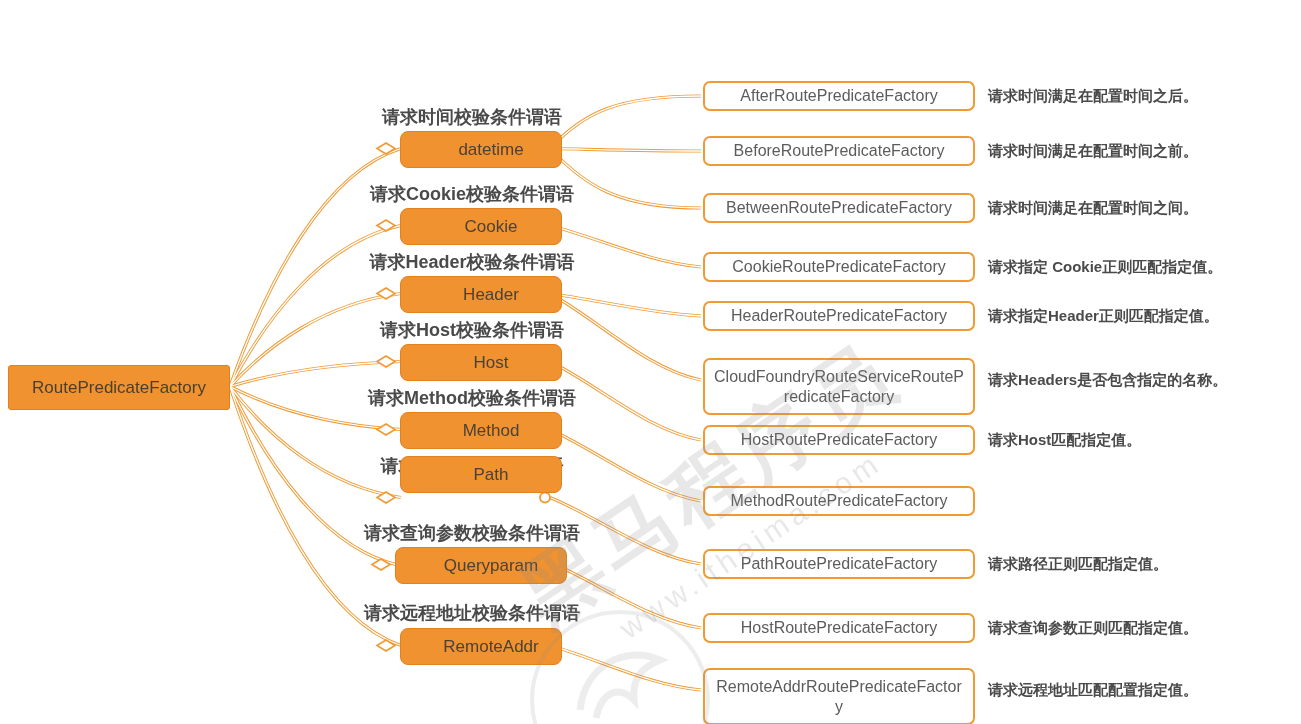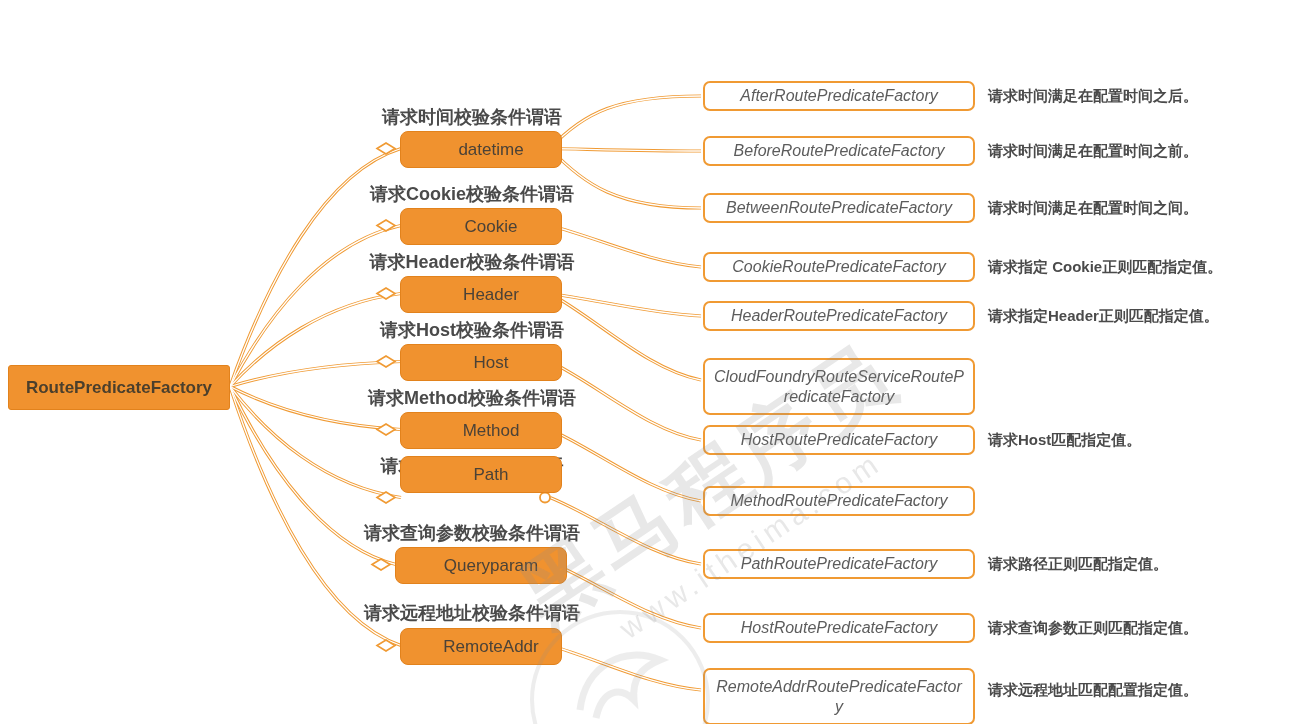--- a/index.html
+++ b/index.html
@@ -5,38 +5,38 @@
   html,body{margin:0;padding:0;background:#fff;}
   .stage{
     position:relative;width:1301px;height:724px;background:#ffffff;overflow:hidden;
     font-family:"Liberation Sans","DejaVu Sans",sans-serif;
   }
   svg.wires{position:absolute;left:0;top:0;z-index:1;}
   .node-root{
     position:absolute;left:8px;top:365px;width:220px;height:43px;z-index:2;
     background:#F0922F;border:1px solid #E2821C;border-radius:3px;
     display:flex;align-items:center;justify-content:center;
-    color:#4b3f2c;font-size:17px;font-weight:700;
+    color:#4b3f2c;font-size:17px;font-weight:400;
   }
   .node-mid{
     position:absolute;left:400px;width:140px;height:35px;z-index:2;
     background:#F0922F;border:1px solid #E2821C;border-radius:8px;
     display:flex;align-items:center;justify-content:center;
     color:#4b4237;font-size:17px;font-weight:500;padding-left:20px;
   }
   .branch-label{
     position:absolute;left:472px;transform:translateX(-50%);z-index:2;
     color:#4a4a4a;font-size:18px;font-weight:600;white-space:nowrap;
   }
   .factory{
     position:absolute;left:703px;width:272px;height:30px;z-index:2;
     background:#ffffff;border:2px solid #F09A33;border-radius:7px;
     display:flex;align-items:center;justify-content:center;
     color:#5c5c5c;font-size:16px;line-height:1.25;text-align:center;
-    padding:0 8px;box-sizing:border-box;word-break:break-all;font-style:italic;
+    padding:0 8px;box-sizing:border-box;word-break:break-all;
   }
   .factory.tall{height:57px;}
   .desc{
     position:absolute;left:988px;z-index:2;
     color:#4a4a4a;font-size:15px;font-weight:600;white-space:nowrap;
   }
   .watermark{
     position:absolute;left:440px;top:428px;width:560px;z-index:5;
     transform:rotate(-34deg);text-align:center;pointer-events:none;
   }
@@ -152,20 +152,21 @@
   <div class="factory" style="top:549px">PathRoutePredicateFactory</div>
   <div class="factory" style="top:486px">MethodRoutePredicateFactory</div>
   <div class="factory" style="top:613px">HostRoutePredicateFactory</div>
   <div class="factory tall" style="top:668px">RemoteAddrRoutePredicateFactory</div>
 
   <div class="desc" style="top:87px">请求时间满足在配置时间之后。</div>
   <div class="desc" style="top:142px">请求时间满足在配置时间之前。</div>
   <div class="desc" style="top:199px">请求时间满足在配置时间之间。</div>
   <div class="desc" style="top:258px">请求指定 Cookie正则匹配指定值。</div>
   <div class="desc" style="top:307px">请求指定Header正则匹配指定值。</div>
+  <div class="desc" style="top:371px">请求Headers是否包含指定的名称。</div>
   <div class="desc" style="top:431px">请求Host匹配指定值。</div>
   <div class="desc" style="top:555px">请求路径正则匹配指定值。</div>
   <div class="desc" style="top:619px">请求查询参数正则匹配指定值。</div>
   <div class="desc" style="top:681px">请求远程地址匹配配置指定值。</div>
 
   <div class="watermark">
     <div class="brand">黑马程序员</div>
     <div class="site">www.itheima.com</div>
   </div>
   <svg class="logo" width="230" height="134" viewBox="0 0 230 134">

